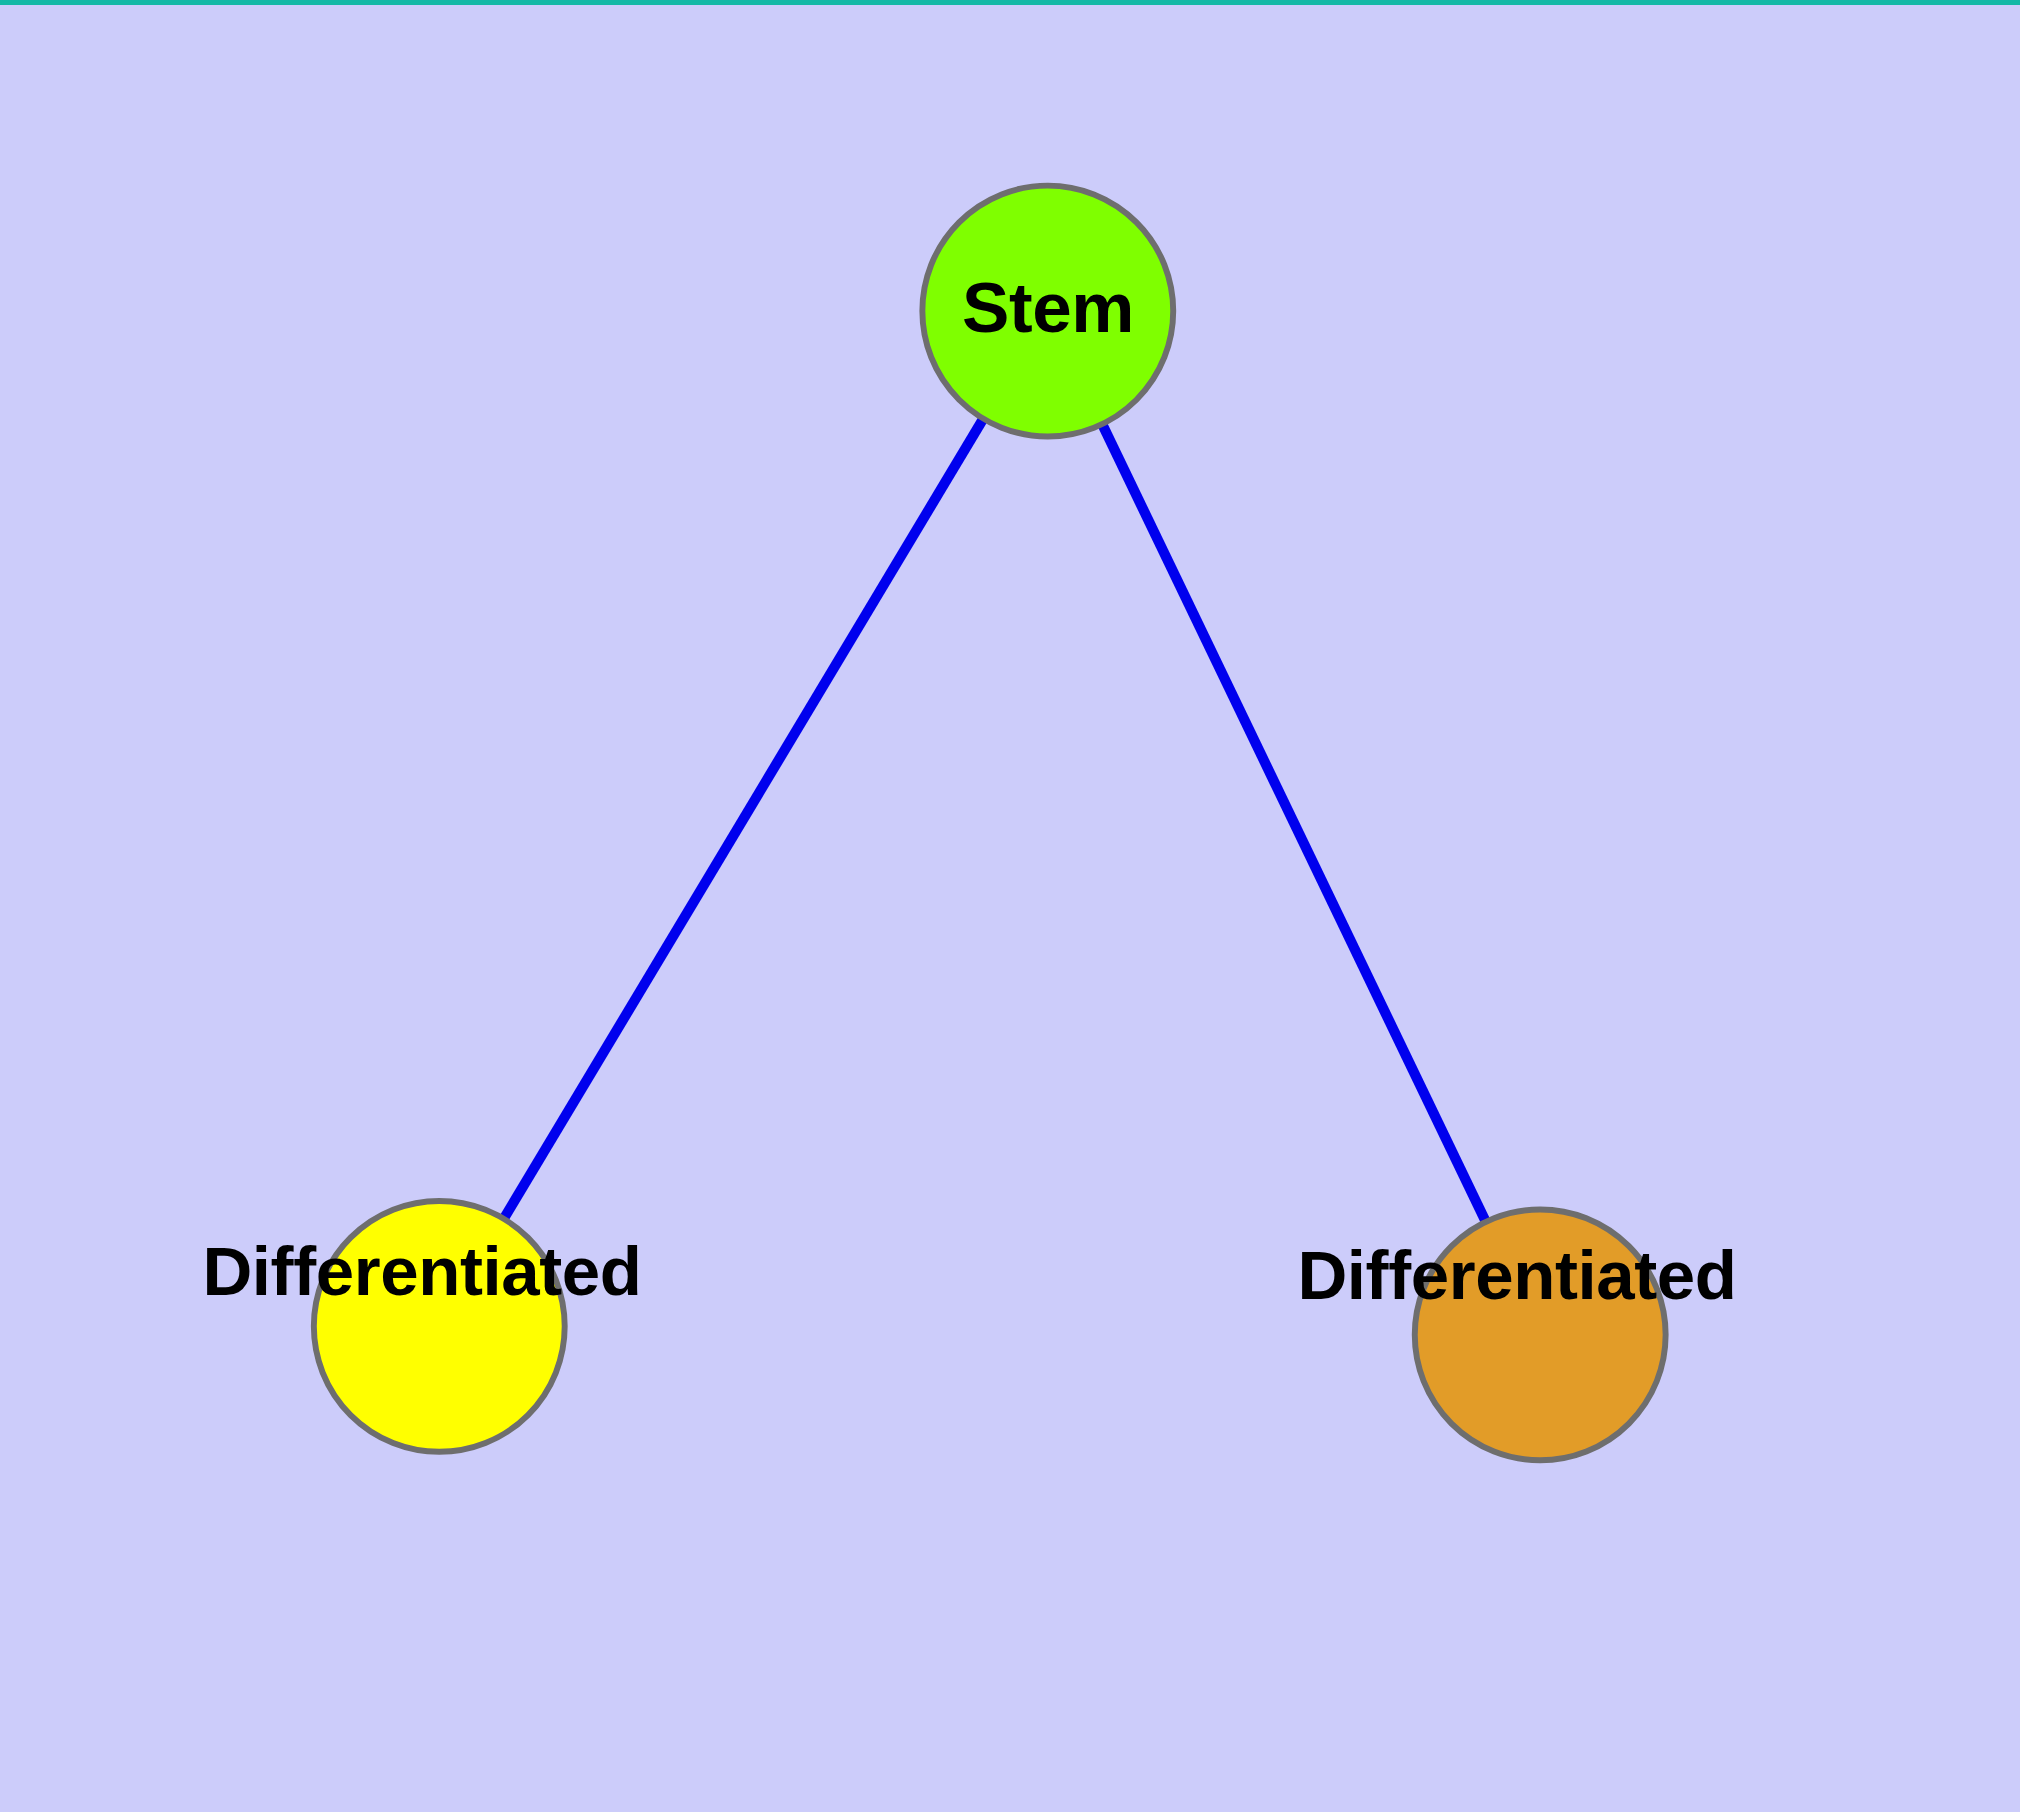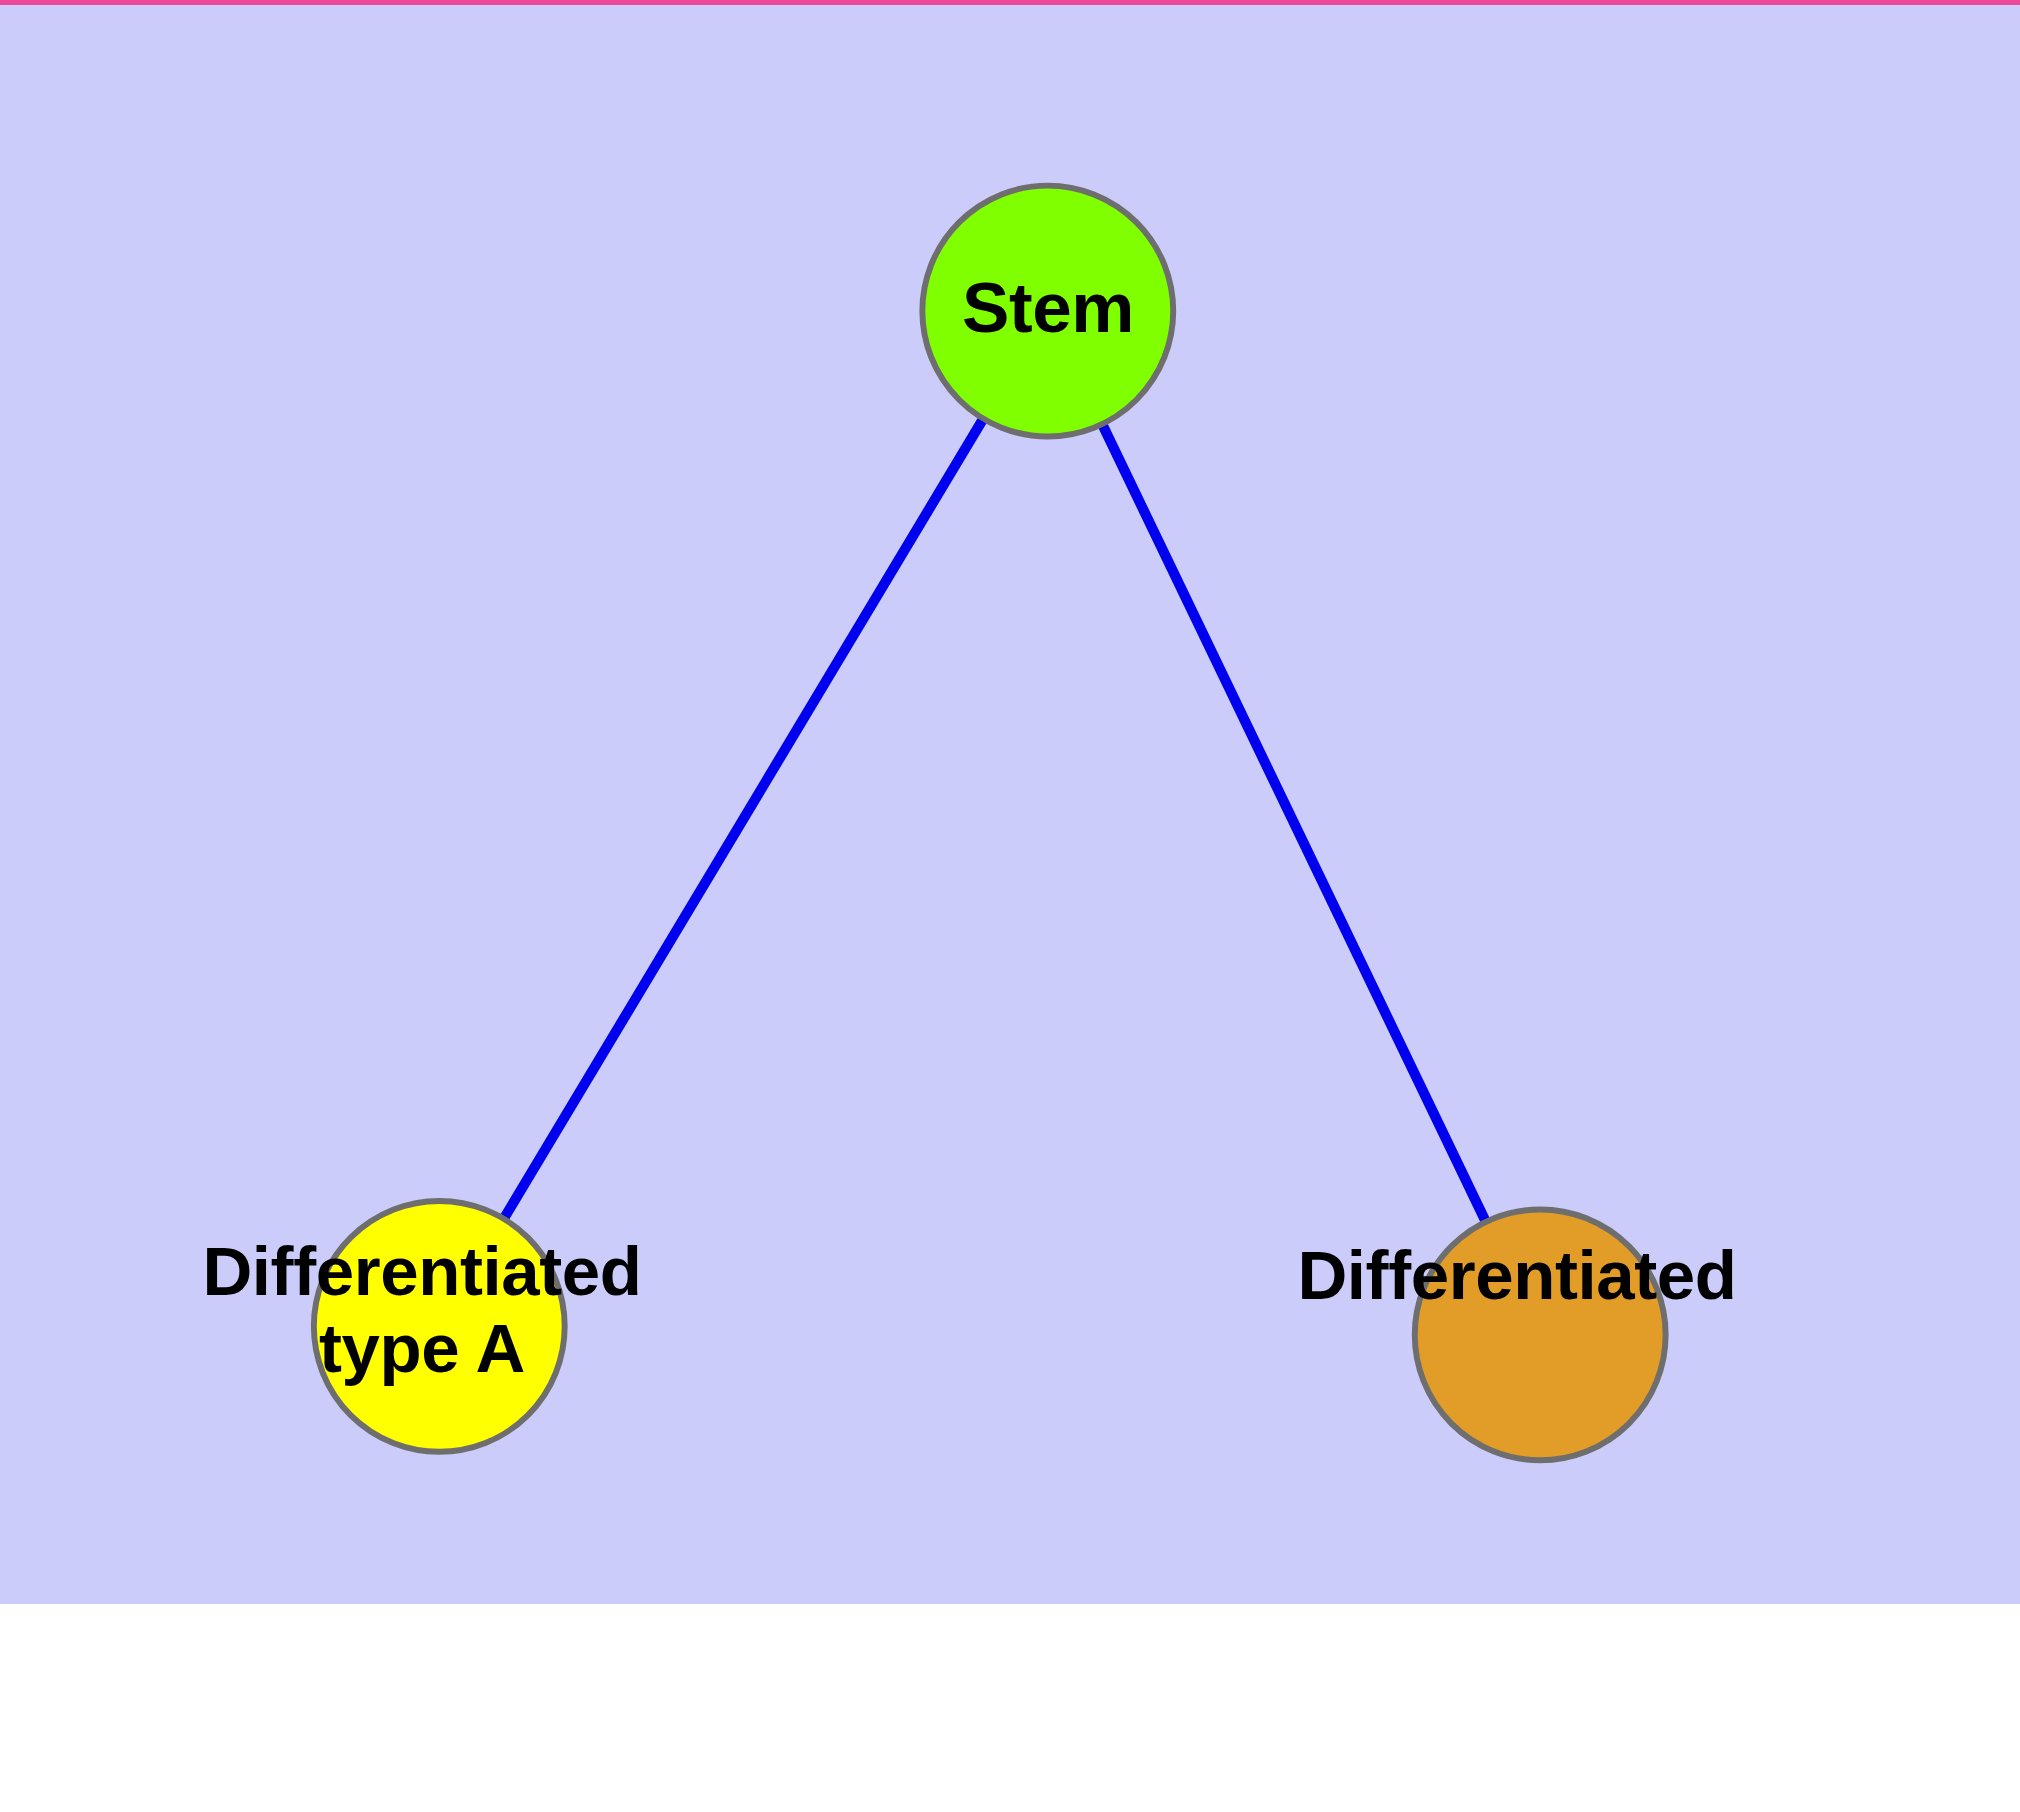--- a/index.html
+++ b/index.html
@@ -3,23 +3,23 @@
 <meta charset="utf-8">
 <style>
   html, body {
     margin: 0;
     padding: 0;
     background: #ffffff;
   }
   #canvas {
     position: relative;
     width: 2021px;
-    height: 1604px;
+    height: 1812px;
     overflow: hidden;
-    background: #ec4899;
+    background: #14b8a6;
     font-family: "Liberation Sans", sans-serif;
   }
   #plot-bg {
     position: absolute;
     left: 0px;
     top: 5.1px;
     width: 2021px;
     height: 1807px;
     background: #ccccfa;
   }
@@ -74,18 +74,18 @@
     </g>
     <g>
       <circle cx="518" cy="1565" r="148" fill="#ffff00" stroke="#6e6e6e" stroke-width="7"></circle>
       <circle cx="1817" cy="1575" r="148" fill="#e29c28" stroke="#6e6e6e" stroke-width="7"></circle>
       <circle cx="1236" cy="367" r="148" fill="#7fff00" stroke="#6e6e6e" stroke-width="7"></circle>
     </g>
   </svg>
 
   <div class="node-label" id="label-stem">Stem</div>
 
-  <div class="node-label" id="label-type-a"><span>Differentiated</span><br><span>type A</span></div>
+  <div class="node-label" id="label-type-a"><span>Differentiated</span><br></div>
 
   <div class="node-label" id="label-type-b"><span>Differentiated</span><br></div>
 
 </div>
 
 
 </body></html>

